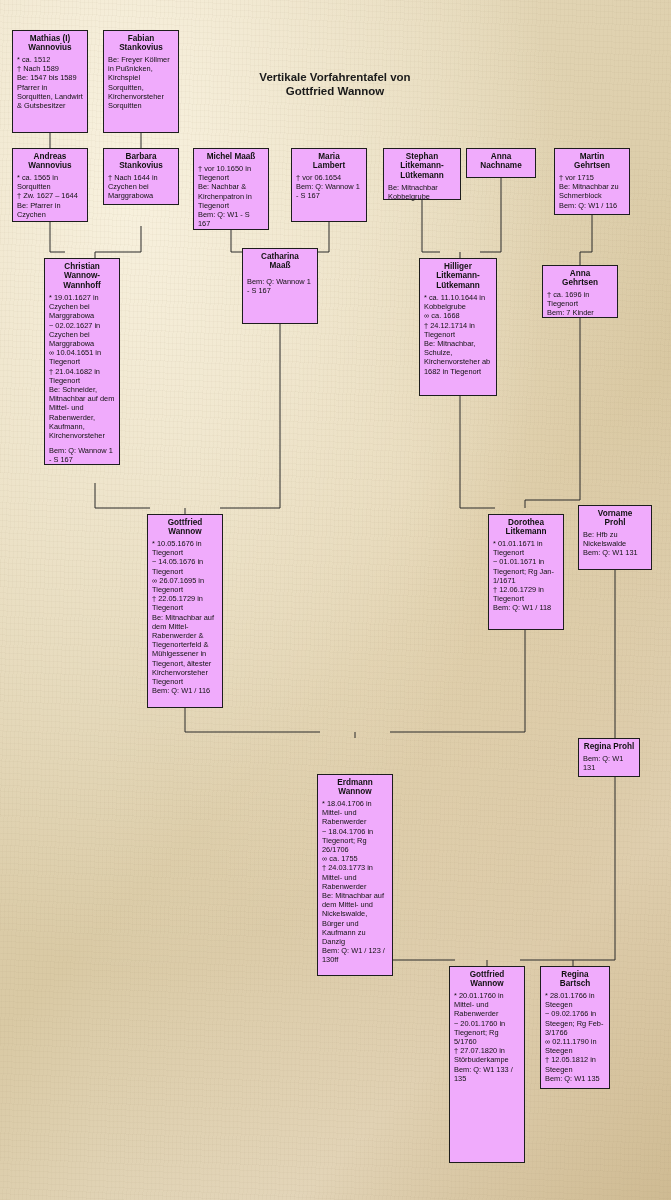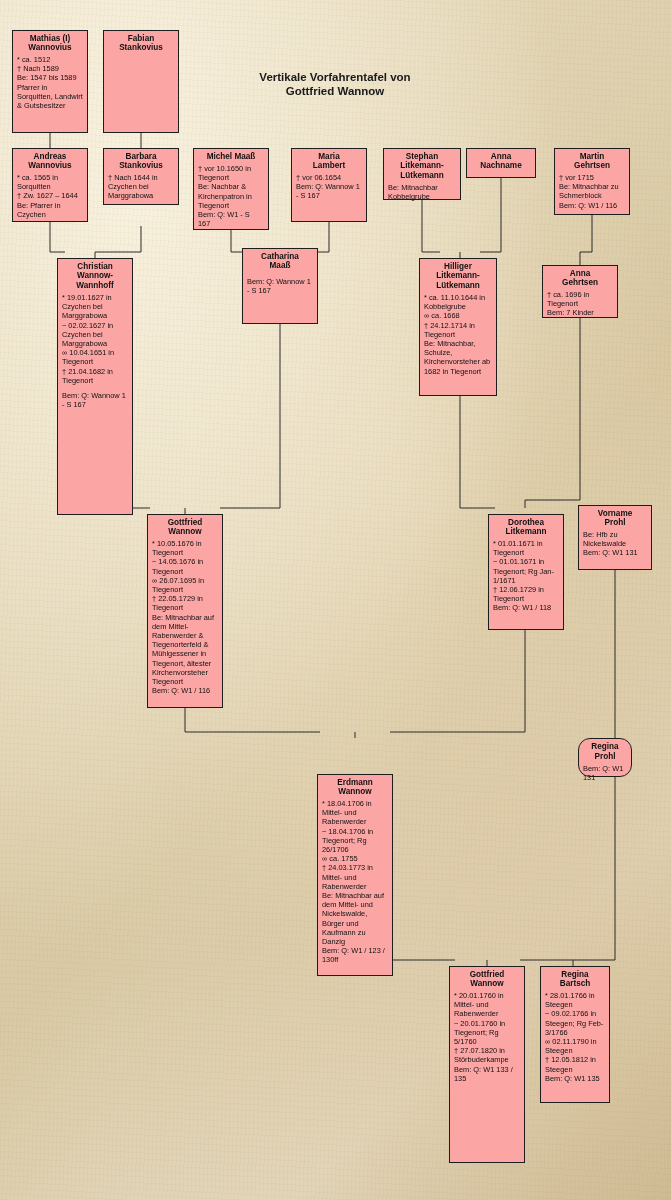--- a/index.html
+++ b/index.html
@@ -15,21 +15,21 @@
   .grain{position:absolute;inset:0;pointer-events:none;
     background-image:
       repeating-linear-gradient(92deg, rgba(160,140,105,0.05) 0px, rgba(160,140,105,0.05) 1px, rgba(255,255,255,0) 1px, rgba(255,255,255,0) 4px),
       repeating-linear-gradient(3deg, rgba(120,100,70,0.035) 0px, rgba(120,100,70,0.035) 1px, rgba(255,255,255,0) 1px, rgba(255,255,255,0) 6px);
   }
   .title{
     position:absolute;text-align:center;font-weight:bold;font-size:11.5px;color:#1a1a1a;
     line-height:14px;
   }
   .box{
-    position:absolute;background:#fca5a5;border:1px solid #1d1d1d;
+    position:absolute;background:#f0abfc;border:1px solid #1d1d1d;
     box-sizing:border-box;padding:3px 4px 20px 4px;color:#111;
     font-size:7.4px;line-height:9.2px;
   }
   .box .nm{display:block;text-align:center;font-weight:bold;font-size:8.2px;line-height:10px;margin-bottom:2px;}
   .box .ln{display:block;}
   svg.lines{position:absolute;left:0;top:0;width:671px;height:1200px;pointer-events:none;}
 </style>
 </head>
 <body>
 
@@ -86,20 +86,21 @@
   <span class="nm">Mathias (I)</span>
   <span class="nm" style="margin-top:-3px;">Wannovius</span>
   <span class="ln">* ca. 1512</span>
   <span class="ln">† Nach 1589</span>
   <span class="ln">Be: 1547 bis 1589 Pfarrer in Sorquitten, Landwirt &amp; Gutsbesitzer</span>
 </div>
 
 <div class="box" style="left:103px;top:30px;width:76px;height:103px;">
   <span class="nm">Fabian</span>
   <span class="nm" style="margin-top:-3px;">Stankovius</span>
+  <span class="ln">Be: Freyer Köllmer in Pußnicken, Kirchspiel Sorquitten, Kirchenvorsteher Sorquitten</span>
 </div>
 
 <div class="box" style="left:12px;top:148px;width:76px;height:74px;">
   <span class="nm">Andreas</span>
   <span class="nm" style="margin-top:-3px;">Wannovius</span>
   <span class="ln">* ca. 1565 in Sorquitten</span>
   <span class="ln">† Zw. 1627 – 1644</span>
   <span class="ln">Be: Pfarrer in Czychen</span>
 </div>
 
@@ -135,27 +136,28 @@
 </div>
 
 <div class="box" style="left:554px;top:148px;width:76px;height:67px;">
   <span class="nm">Martin</span>
   <span class="nm" style="margin-top:-3px;">Gehrtsen</span>
   <span class="ln">† vor 1715</span>
   <span class="ln">Be: Mitnachbar zu Schmerblock</span>
   <span class="ln">Bem: Q: W1 / 116</span>
 </div>
 
-<div class="box" style="left:57px;top:258px;width:76px;height:257px;">
+<div class="box" style="left:44px;top:258px;width:76px;height:207px;">
   <span class="nm">Christian</span>
   <span class="nm" style="margin-top:-3px;">Wannow-Wannhoff</span>
   <span class="ln">* 19.01.1627 in Czychen bei Marggrabowa</span>
   <span class="ln">~ 02.02.1627 in Czychen bei Marggrabowa</span>
   <span class="ln">∞ 10.04.1651 in Tiegenort</span>
   <span class="ln">† 21.04.1682 in Tiegenort</span>
+  <span class="ln">Be: Schneider, Mitnachbar auf dem Mittel- und Rabenwerder, Kaufmann, Kirchenvorsteher</span>
   <span class="ln" style="margin-top:6px;">Bem: Q: Wannow 1 - S 167</span>
 </div>
 
 <div class="box" style="left:242px;top:248px;width:76px;height:76px;">
   <span class="nm">Catharina</span>
   <span class="nm" style="margin-top:-3px;">Maaß</span>
   <span class="ln" style="margin-top:6px;">Bem: Q: Wannow 1 - S 167</span>
 </div>
 
 <div class="box" style="left:419px;top:258px;width:78px;height:138px;">
@@ -205,35 +207,35 @@
   <span class="nm">Erdmann</span>
   <span class="nm" style="margin-top:-3px;">Wannow</span>
   <span class="ln">* 18.04.1706 in Mittel- und Rabenwerder</span>
   <span class="ln">~ 18.04.1706 in Tiegenort; Rg 26/1706</span>
   <span class="ln">∞ ca. 1755</span>
   <span class="ln">† 24.03.1773 in Mittel- und Rabenwerder</span>
   <span class="ln">Be: Mitnachbar auf dem Mittel- und Nickelswalde, Bürger und Kaufmann zu Danzig</span>
   <span class="ln">Bem: Q: W1 / 123 / 130ff</span>
 </div>
 
-<div class="box" style="left:578px;top:738px;width:54px;height:39px;border-radius:12px;">
+<div class="box" style="left:578px;top:738px;width:62px;height:39px;">
   <span class="nm">Regina Prohl</span>
   <span class="ln" style="margin-top:2px;">Bem: Q: W1 131</span>
 </div>
 
 <div class="box" style="left:449px;top:966px;width:76px;height:197px;">
   <span class="nm">Gottfried</span>
   <span class="nm" style="margin-top:-3px;">Wannow</span>
   <span class="ln">* 20.01.1760 in Mittel- und Rabenwerder</span>
   <span class="ln">~ 20.01.1760 in Tiegenort; Rg 5/1760</span>
   <span class="ln">† 27.07.1820 in Störbuderkampe</span>
   <span class="ln">Bem: Q: W1 133 / 135</span>
 </div>
 
-<div class="box" style="left:540px;top:966px;width:70px;height:137px;">
+<div class="box" style="left:540px;top:966px;width:70px;height:123px;">
   <span class="nm">Regina</span>
   <span class="nm" style="margin-top:-3px;">Bartsch</span>
   <span class="ln">* 28.01.1766 in Steegen</span>
   <span class="ln">~ 09.02.1766 in Steegen; Rg Feb-3/1766</span>
   <span class="ln">∞ 02.11.1790 in Steegen</span>
   <span class="ln">† 12.05.1812 in Steegen</span>
   <span class="ln">Bem: Q: W1 135</span>
 </div>
 
 </body></html>

